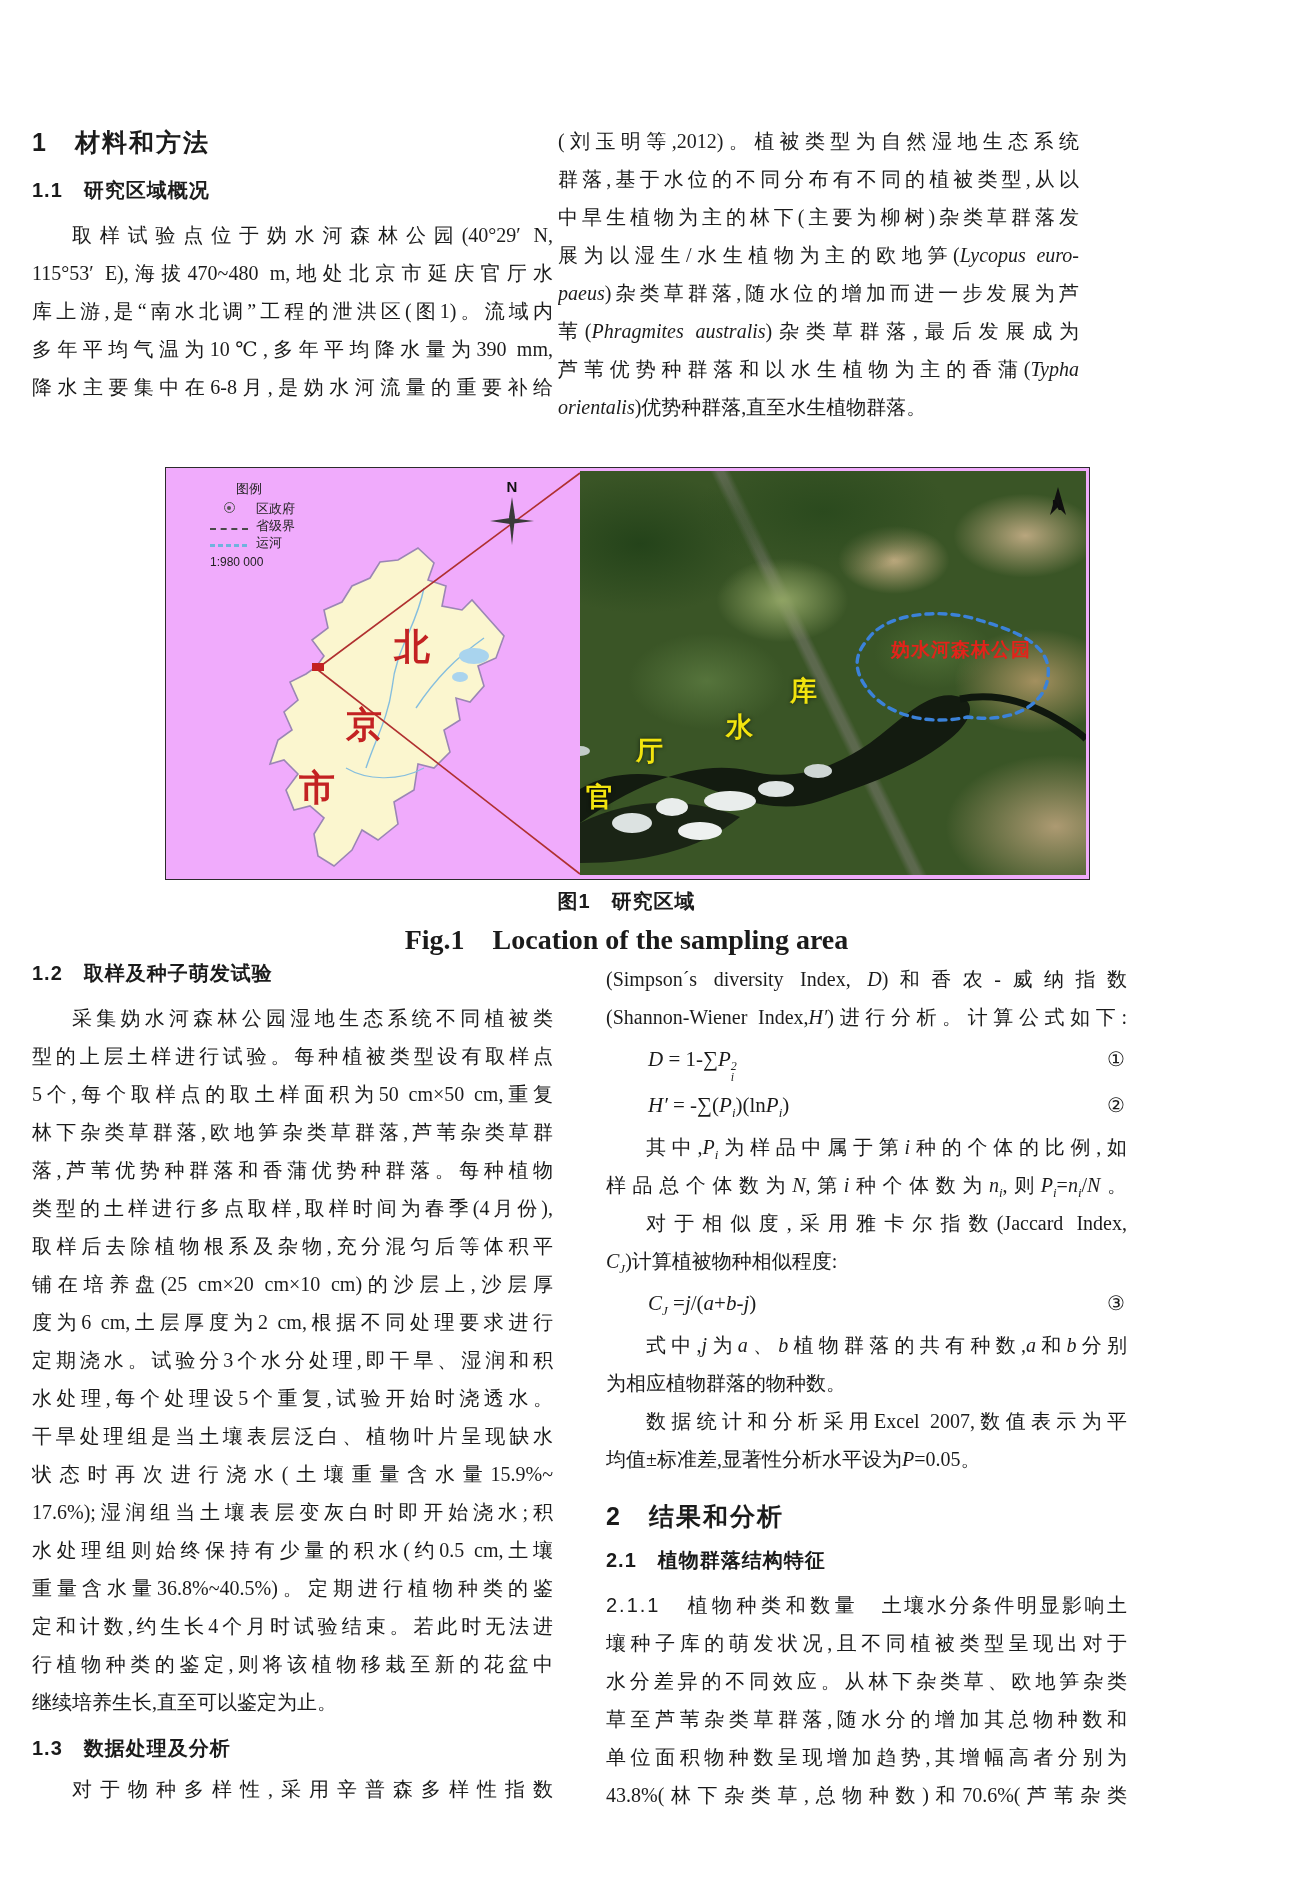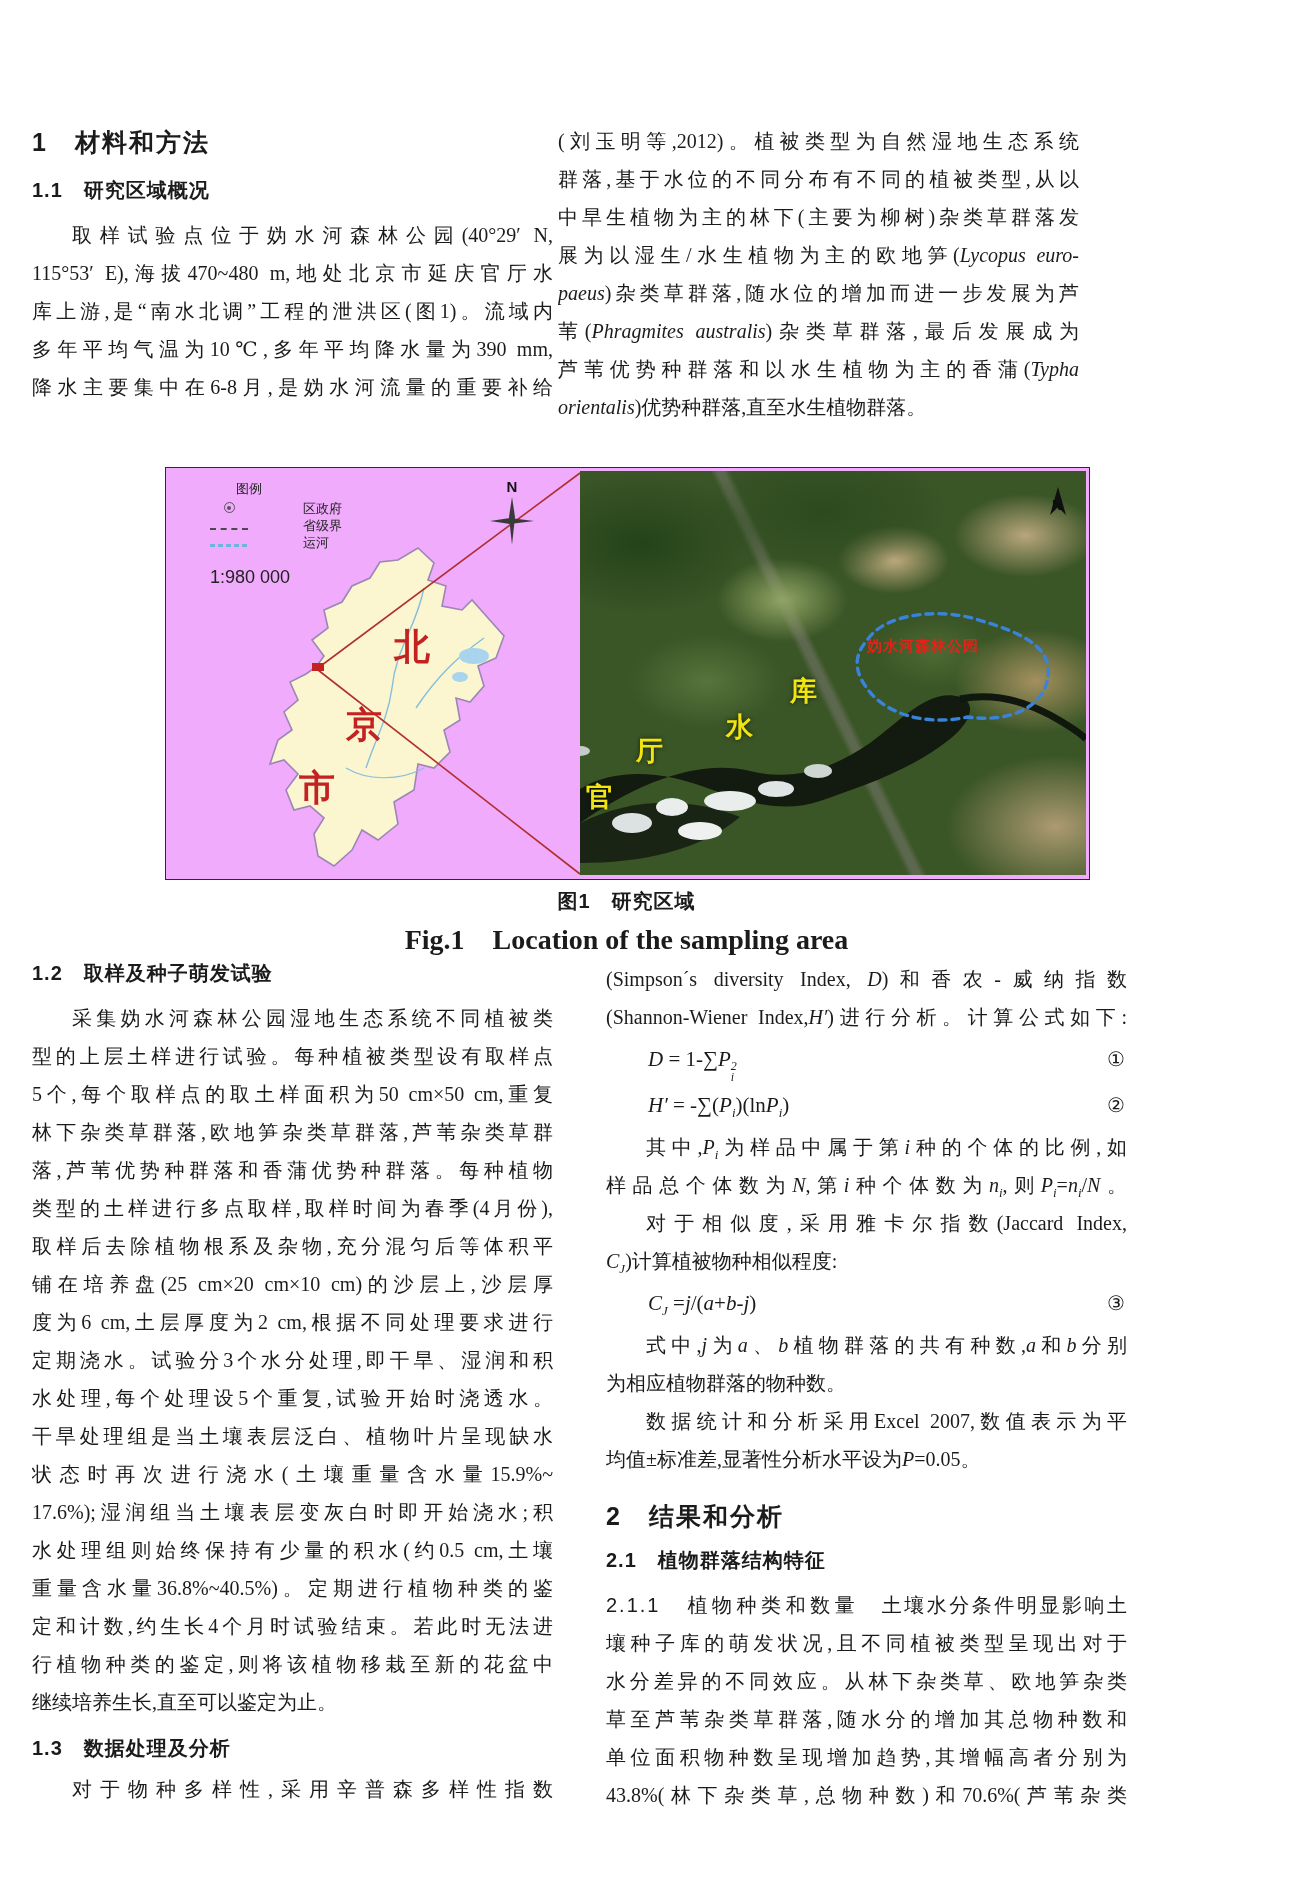--- a/index.html
+++ b/index.html
@@ -24,52 +24,52 @@
       margin:22px 0 14px 0;letter-spacing:2px;}
   .formula{position:relative;height:46px;line-height:46px;padding-left:42px;font-size:21px;}
   .formula .fnum{position:absolute;right:2px;top:0;font-size:20px;}
   
   .figure{position:absolute;left:165px;top:467px;width:923px;height:411px;
           border:1.5px solid #2b2b2b;background:#f0abfc;}
   .figsvg{position:absolute;left:0;top:0;}
   .legend{position:absolute;left:44px;top:12px;font-size:13px;
           font-family:"Liberation Sans","DejaVu Sans",sans-serif;color:#222;z-index:3;}
   .legend .lt{margin-left:26px;margin-bottom:2px;}
-  .lrow{display:flex;align-items:center;height:17px;gap:47px;}
+  .lrow{display:flex;align-items:center;height:17px;}
   .lsym{display:inline-block;width:38px;margin-right:8px;text-align:center;}
   .sym-gov{display:inline-block;width:9px;height:9px;border:1px solid #555;border-radius:50%;
            position:relative;}
   .sym-gov:after{content:"";position:absolute;left:2.5px;top:2.5px;width:4px;height:4px;
            border-radius:50%;background:#555;}
   .sym-bound{display:inline-block;width:38px;height:0;border-top:2px dashed #4a4a4a;}
   .sym-canal{display:inline-block;width:38px;height:3px;
            background:repeating-linear-gradient(90deg,#6fb3dd 0 5px,rgba(0,0,0,0) 5px 8px);}
-  .lscale{margin-top:16px;margin-left:0;font-size:18px;}
+  .lscale{margin-top:4px;margin-left:0;font-size:12px;}
   .compass{position:absolute;left:318px;top:10px;z-index:3;text-align:center;width:56px;
            font-family:"Liberation Sans",sans-serif;}
   .compass .nl{font-weight:700;font-size:15px;color:#111;}
   .mapchar{position:absolute;z-index:3;color:#c32222;font-weight:700;font-size:36px;
            font-family:"Liberation Sans","DejaVu Sans",sans-serif;}
   .sat{position:absolute;left:414px;top:3px;width:506px;height:404px;z-index:2;
        background-color:#3a5526;
        background-image:
         radial-gradient(ellipse 170px 100px at 12% 18%, #24431a 0%, rgba(0,0,0,0) 70%),
         radial-gradient(ellipse 180px 90px at 48% 10%, #2b4a1e 0%, rgba(0,0,0,0) 70%),
         radial-gradient(ellipse 110px 70px at 40% 32%, #8fa363 0%, rgba(0,0,0,0) 60%),
         radial-gradient(ellipse 90px 55px at 62% 22%, #c0ab80 0%, rgba(0,0,0,0) 62%),
         radial-gradient(ellipse 120px 70px at 88% 16%, #b9a67e 0%, rgba(0,0,0,0) 60%),
         radial-gradient(ellipse 140px 90px at 90% 52%, #a4905f 0%, rgba(0,0,0,0) 58%),
         radial-gradient(ellipse 200px 130px at 94% 88%, #ad9a72 0%, rgba(0,0,0,0) 55%),
         radial-gradient(ellipse 130px 80px at 25% 52%, #56743c 0%, rgba(0,0,0,0) 60%),
         radial-gradient(ellipse 100px 60px at 70% 45%, #4c6b33 0%, rgba(0,0,0,0) 60%),
         linear-gradient(64deg, rgba(0,0,0,0) 46.5%, rgba(120,120,110,.55) 47.5%, rgba(120,120,110,.55) 48.4%, rgba(0,0,0,0) 49.4%);}
   .ychar{position:absolute;color:#f2e40e;font-weight:700;font-size:27px;z-index:4;
          font-family:"Liberation Sans","DejaVu Sans",sans-serif;text-shadow:0 0 4px rgba(0,0,0,.65);}
-  .parklabel{position:absolute;left:287px;top:166px;z-index:5;color:#e3231a;font-weight:700;
-         font-size:15px;letter-spacing:1px;font-family:Liberation Sans, sans-serif;}
+  .parklabel{position:absolute;left:311px;top:166px;z-index:5;color:#e3231a;font-weight:700;
+         font-size:19px;letter-spacing:1px;font-family:Liberation Sans, sans-serif;}
   .satN{position:absolute;right:24px;top:26px;z-index:5;color:#0e0e0e;font-weight:700;
         font-size:14px;font-family:"Liberation Sans",sans-serif;}
   .cap{position:absolute;left:165px;width:923px;text-align:center;font-weight:700;}
   .capcn{top:888px;font-size:20px;font-family:"Liberation Sans","DejaVu Sans",sans-serif;letter-spacing:1px;}
   .capen{top:921px;font-size:28px;font-family:"Liberation Serif","DejaVu Serif",serif;}
 </style>
 </head>
 <body>
 
 <div class="col" style="left:32px;top:126px;">

